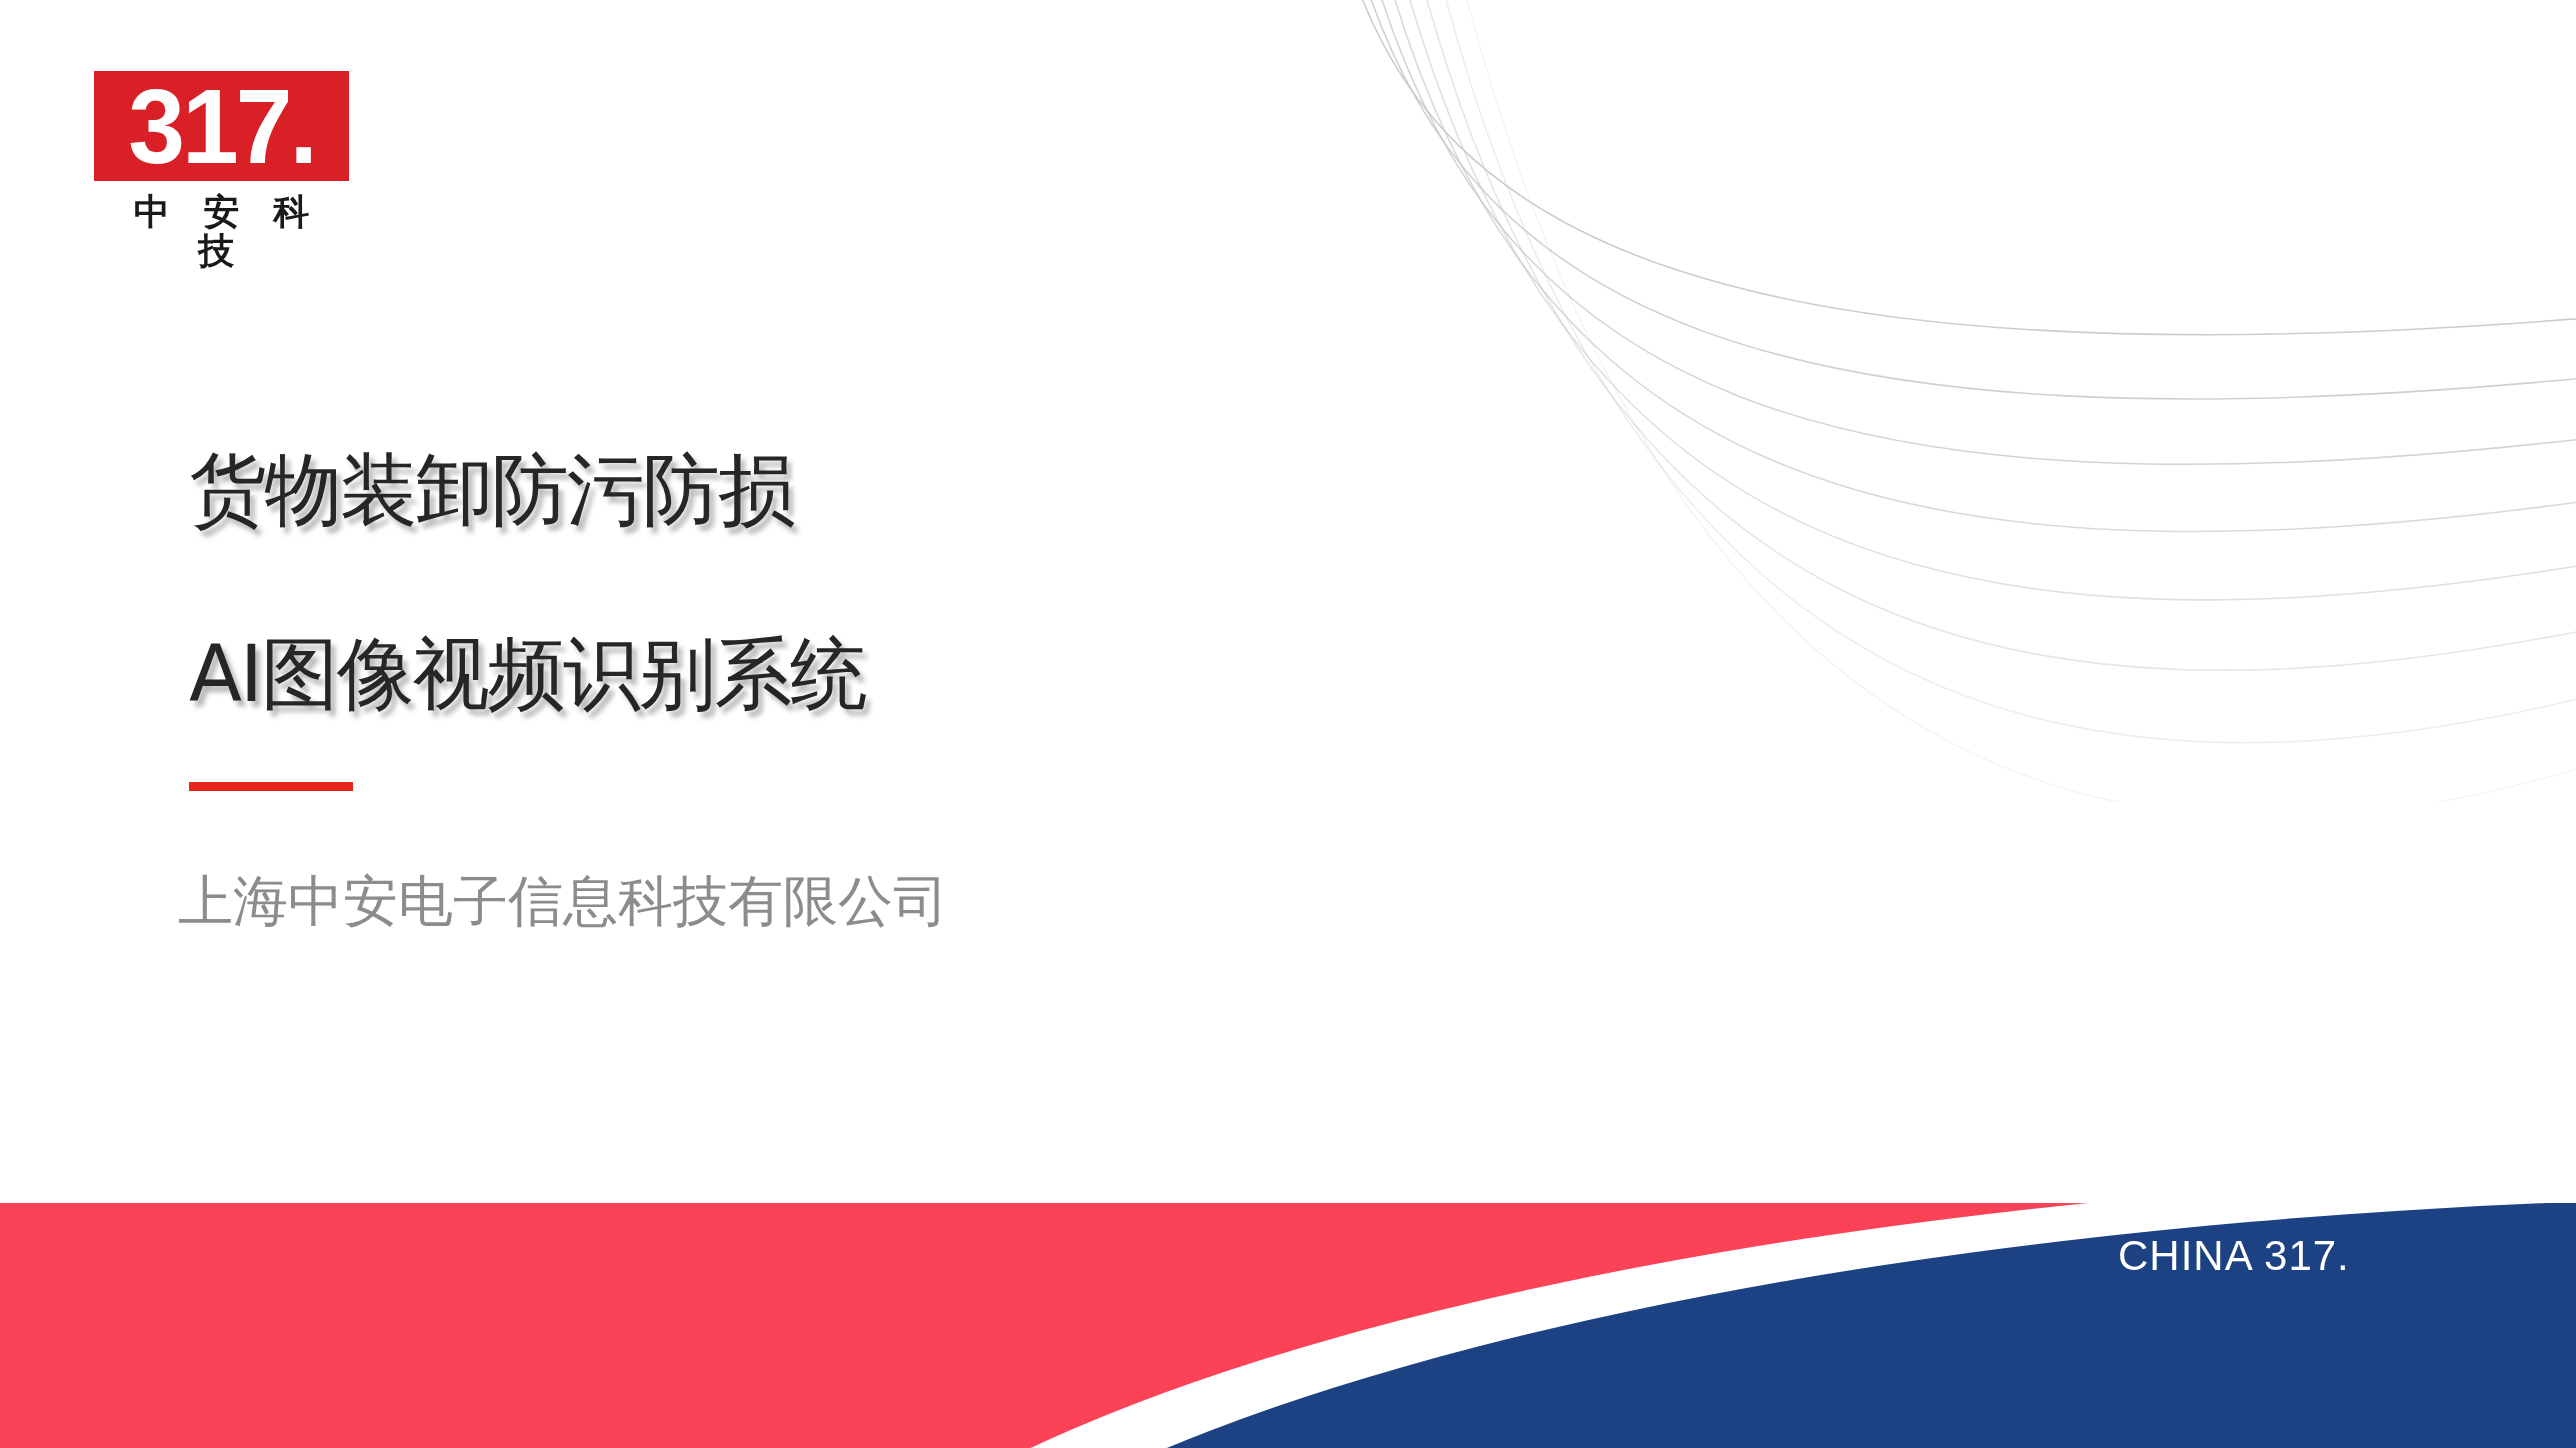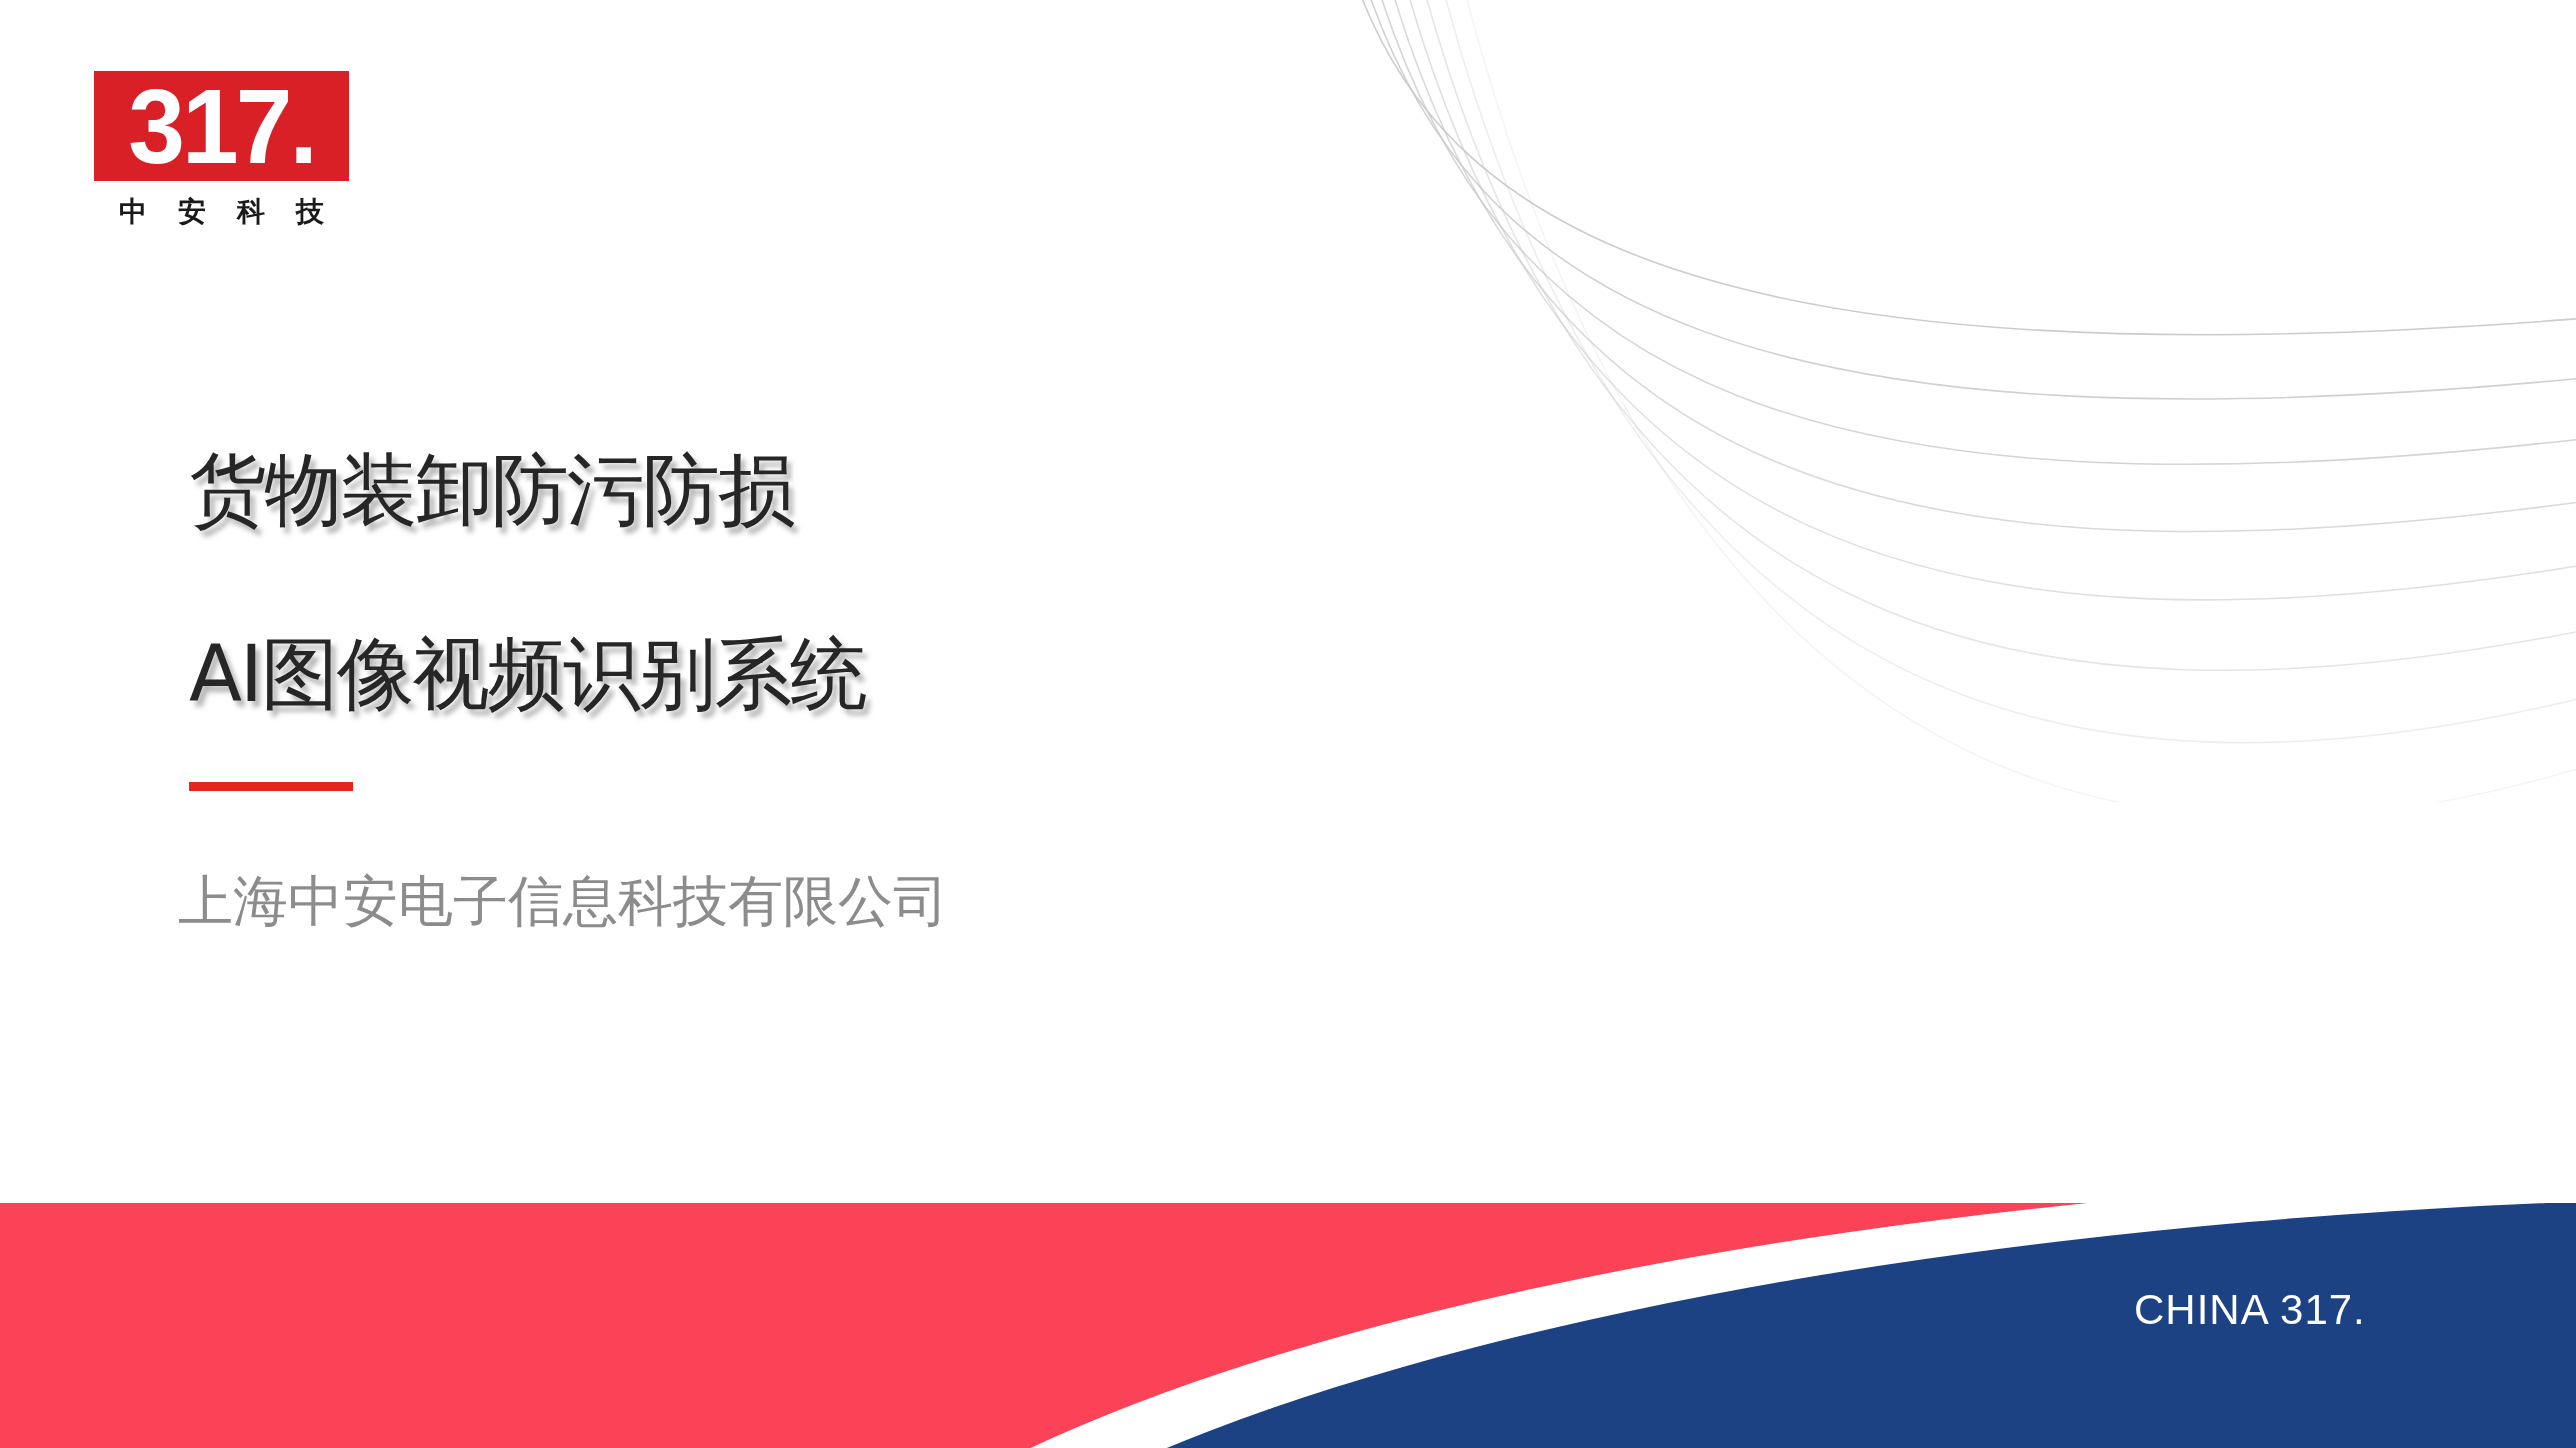--- a/index.html
+++ b/index.html
@@ -54,21 +54,21 @@
     line-height: 100px;
     letter-spacing: -2.9px;
     transform: scale(1.02, 1.06);
     font-family: "Liberation Sans", "DejaVu Sans", sans-serif;
   }
   #logo-sub {
     margin-top: 10.6px;
     width: 255px;
     text-align: center;
     color: #1a1a1a;
-    font-size: 28px;
+    font-size: 36px;
     font-weight: 700;
     letter-spacing: 10.6px;
     text-indent: 10.6px;
     line-height: 39px;
     font-family: "DejaVu Sans", "Liberation Sans", sans-serif;
   }
 
   
   #headline {
     position: absolute;
@@ -141,29 +141,28 @@
     left: 809px;
     top: -5.8px;
     width: 2028px;
     height: 580px;
     background: #1c4283;
     border-radius: 100% 0 0 0 / 100% 0 0 0;
   }
   #footer-brand {
     position: absolute;
     left: 2118px;
-    top: 1287px;
+    top: 1233px;
     color: #ffffff;
     font-size: 42px;
     font-weight: 400;
     line-height: 46px;
     letter-spacing: 1px;
     white-space: nowrap;
     font-family: "Liberation Sans", "DejaVu Sans", sans-serif;
-    margin-left: 16px;
   }
 </style>
 </head>
 <body>
 
 <div id="slide">
 
   <svg id="curve-decor" viewBox="0 0 1300 830" preserveAspectRatio="none" aria-hidden="true">
     <g fill="none" stroke="#c9c9c9" stroke-width="1.6">
       <path d="M 30 -40 C 120 250 420 398 1300 330" stroke-opacity="0.95"></path>

